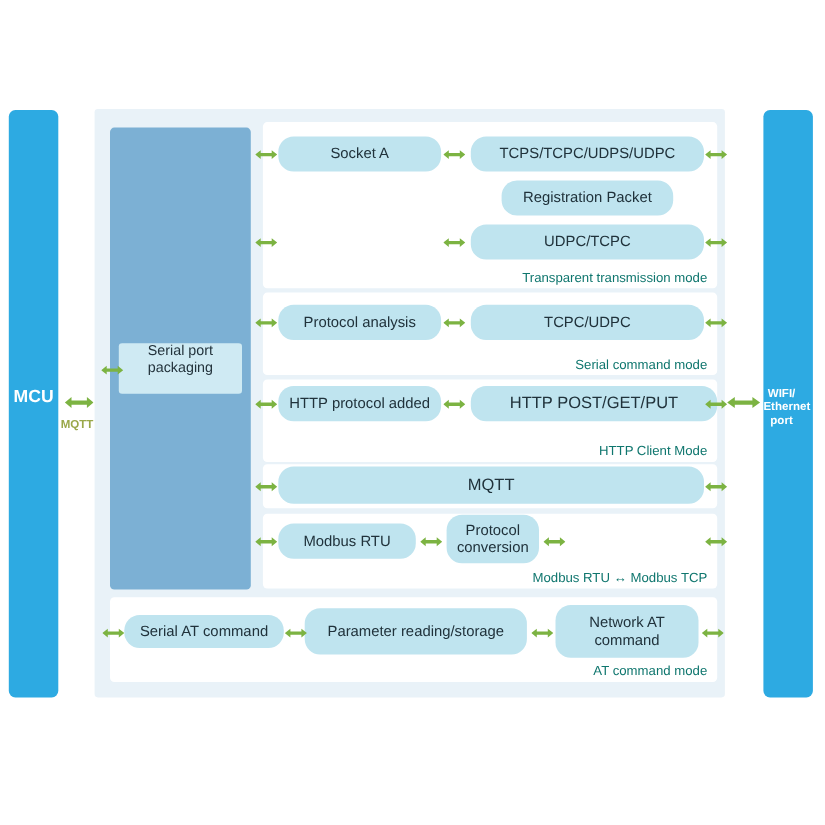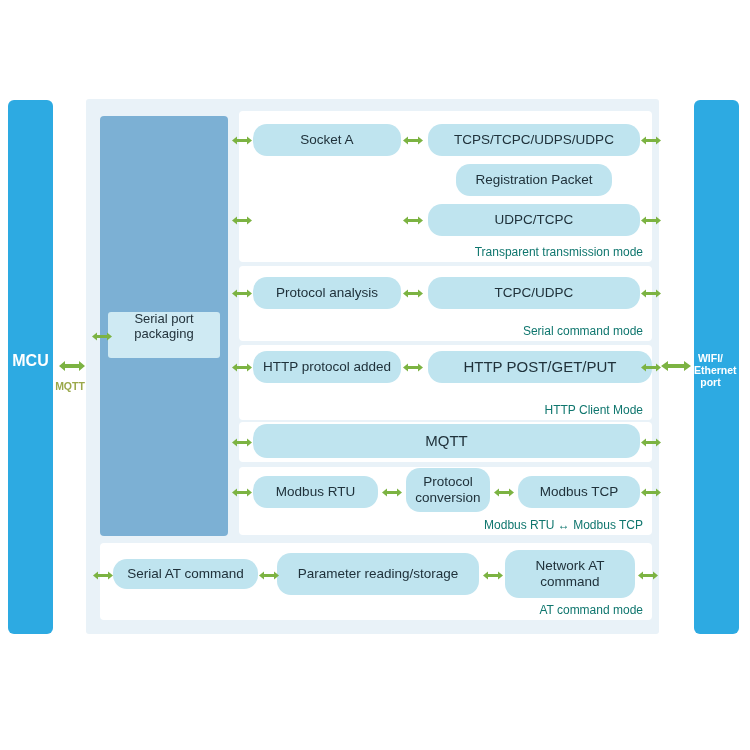--- a/index.html
+++ b/index.html
@@ -136,21 +136,20 @@
   <div class="panel" style="top:467px;height:68px;">
     <span class="caption">Modbus RTU ↔ Modbus TCP</span>
   </div>
   <div class="box" style="left:253px;top:476px;width:125px;height:32px;">Modbus RTU</div>
   <div class="box" style="left:406px;top:468px;width:84px;height:44px;">
     <div>
       <span>Protocol</span><br>
       <span>conversion</span>
     </div>
   </div>
-  <div class="box" style="left:518px;top:476px;width:122px;height:32px;">Modbus TCP</div>
 
   <div class="panel" style="left:100px;top:543px;width:552px;height:77px;">
     <span class="caption">AT command mode</span>
   </div>
   <div class="box" style="left:113px;top:559px;width:145px;height:30px;">Serial AT command</div>
   <div class="box" style="left:277px;top:553px;width:202px;height:42px;">Parameter reading/storage</div>
   <div class="box" style="left:505px;top:550px;width:130px;height:48px;">
     <div>
       <span>Network AT</span><br>
       <span>command</span>

